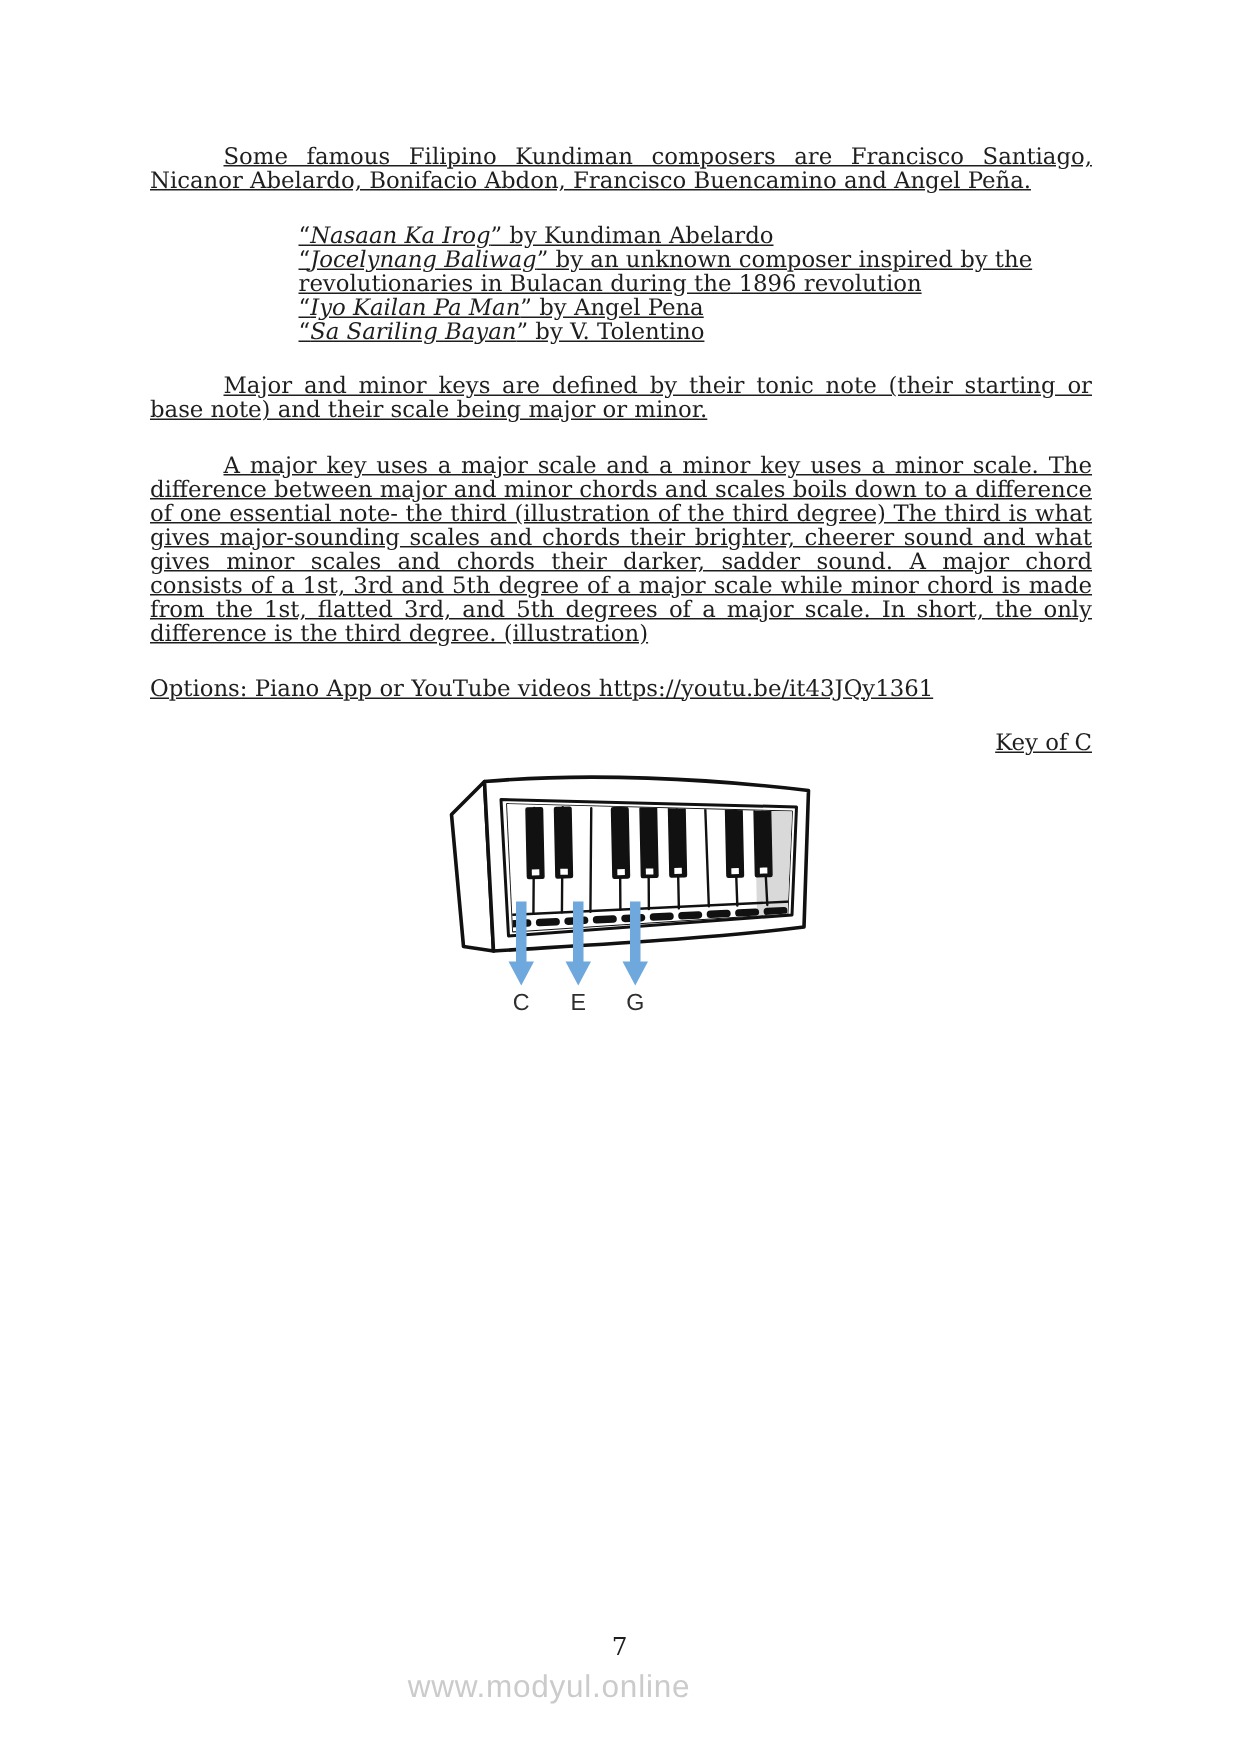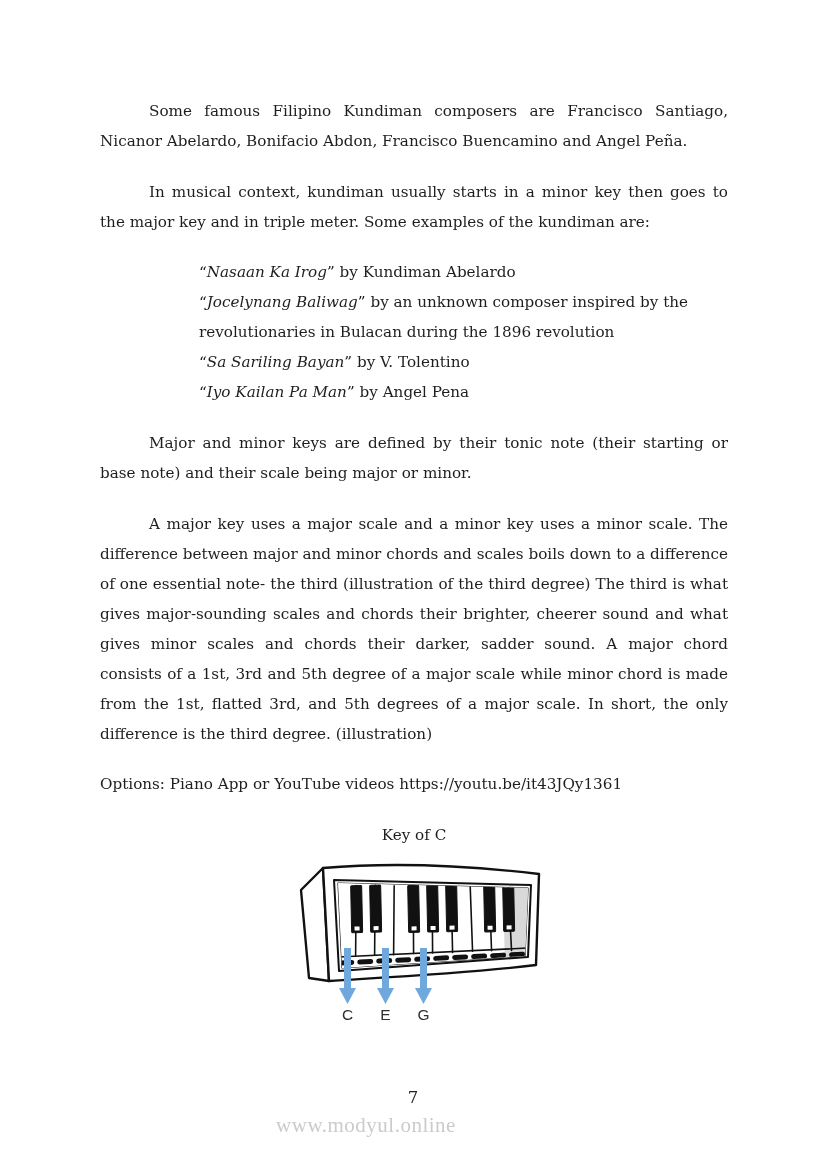--- a/index.html
+++ b/index.html
@@ -11,37 +11,38 @@
     overflow: hidden;
     font-family: "DejaVu Serif", serif;
     color: #1e1e1e;
   }
   .content {
     position: absolute;
     left: 100px;
     top: 96px;
     width: 628px;
     font-size: 15.2px;
-    line-height: 30px;
+    line-height: 16px;
     text-align: justify;
+    text-decoration: underline;
   }
   .body-para {
     margin: 0 0 20.65px 0;
     text-indent: 49px;
   }
   .no-indent { text-indent: 0; }
   .songs {
     margin: 0 0 20.65px 99px;
     text-align: left;
     width: 520px;
   }
   .song-title { font-style: italic; }
   .fig-title {
     margin: 0 0 3px 0;
-    text-align: center;
+    text-align: right;
     text-indent: 0;
   }
   .figure {
     text-align: center;
     margin-top: 3px;
   }
   .figure svg { margin-left: 14px; }
   .page-number {
     position: absolute;
     top: 1088px;
@@ -50,42 +51,41 @@
     text-align: center;
     font-size: 16.5px;
     color: #1e1e1e;
   }
   .watermark {
     position: absolute;
     top: 1113px;
     left: 0;
     width: 732px;
     text-align: center;
-    font-family: Liberation Serif, serif;
+    font-family: Liberation Sans, sans-serif;
     font-size: 21px;
     letter-spacing: 0.5px;
     color: #cbcbcb;
   }
 </style>
 </head>
 <body>
 
 <div class="page">
   <div class="content">
 
     <p class="body-para">Some famous Filipino Kundiman composers are Francisco Santiago, Nicanor Abelardo, Bonifacio Abdon, Francisco Buencamino and Angel Peña.</p>
 
 
-    <p class="body-para">In musical context, kundiman usually starts in a minor key then goes to the major key and in triple meter. Some examples of the kundiman are:</p>
 
     <div class="songs">
       <div><span>“</span><span class="song-title">Nasaan Ka Irog</span><span>” by Kundiman Abelardo</span></div>
       <div><span>“</span><span class="song-title">Jocelynang Baliwag</span><span>” by an unknown composer inspired by the revolutionaries in Bulacan during the 1896 revolution</span></div>
+      <div><span>“</span><span class="song-title">Iyo Kailan Pa Man</span><span>” by Angel Pena</span></div>
       <div><span>“</span><span class="song-title">Sa Sariling Bayan</span><span>” by V. Tolentino</span></div>
-      <div><span>“</span><span class="song-title">Iyo Kailan Pa Man</span><span>” by Angel Pena</span></div>
     </div>
 
     <p class="body-para">Major and minor keys are defined by their tonic note (their starting or base note) and their scale being major or minor.</p>
 
     <p class="body-para">A major key uses a major scale and a minor key uses a minor scale. The difference between major and minor chords and scales boils down to a difference of one essential note- the third (illustration of the third degree) The third is what gives major-sounding scales and chords their brighter, cheerer sound and what gives minor scales and chords their darker, sadder sound. A major chord consists of a 1st, 3rd and 5th degree of a major scale while minor chord is made from the 1st, flatted 3rd, and 5th degrees of a major scale. In short, the only difference is the third degree. (illustration)</p>
 
 
     <p class="body-para no-indent">Options: Piano App or YouTube videos https://youtu.be/it43JQy1361</p>
 
     <p class="fig-title">Key of C</p>

